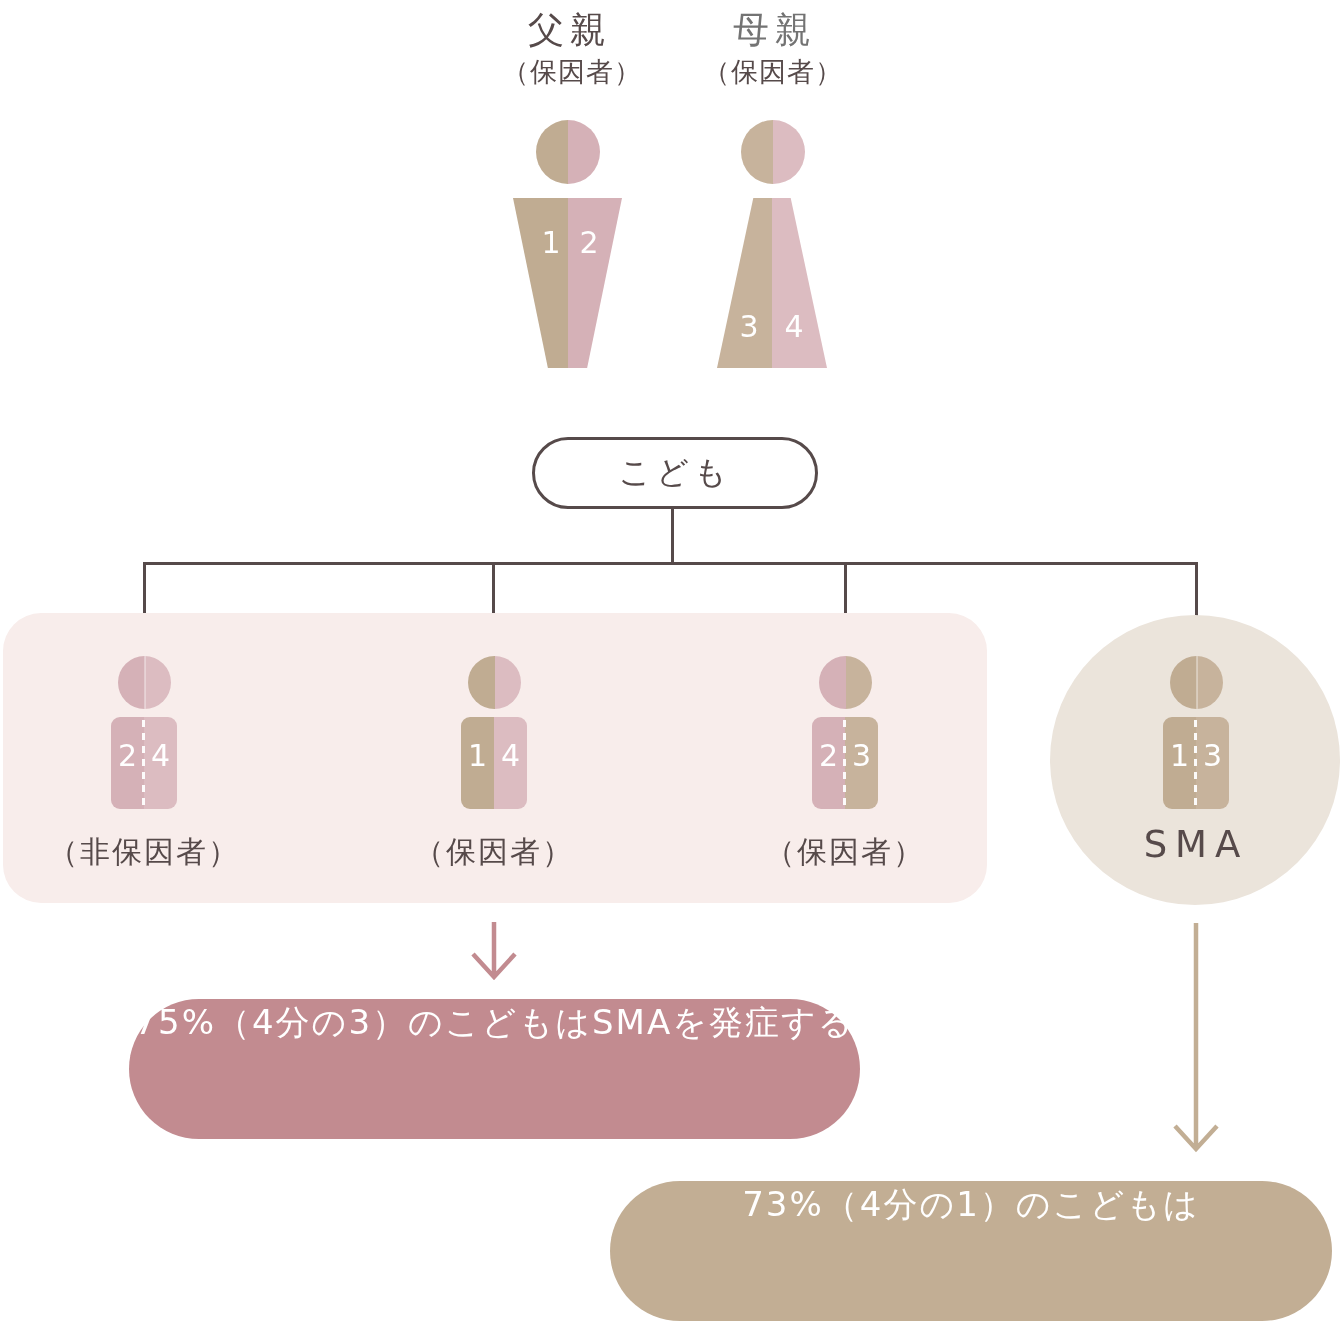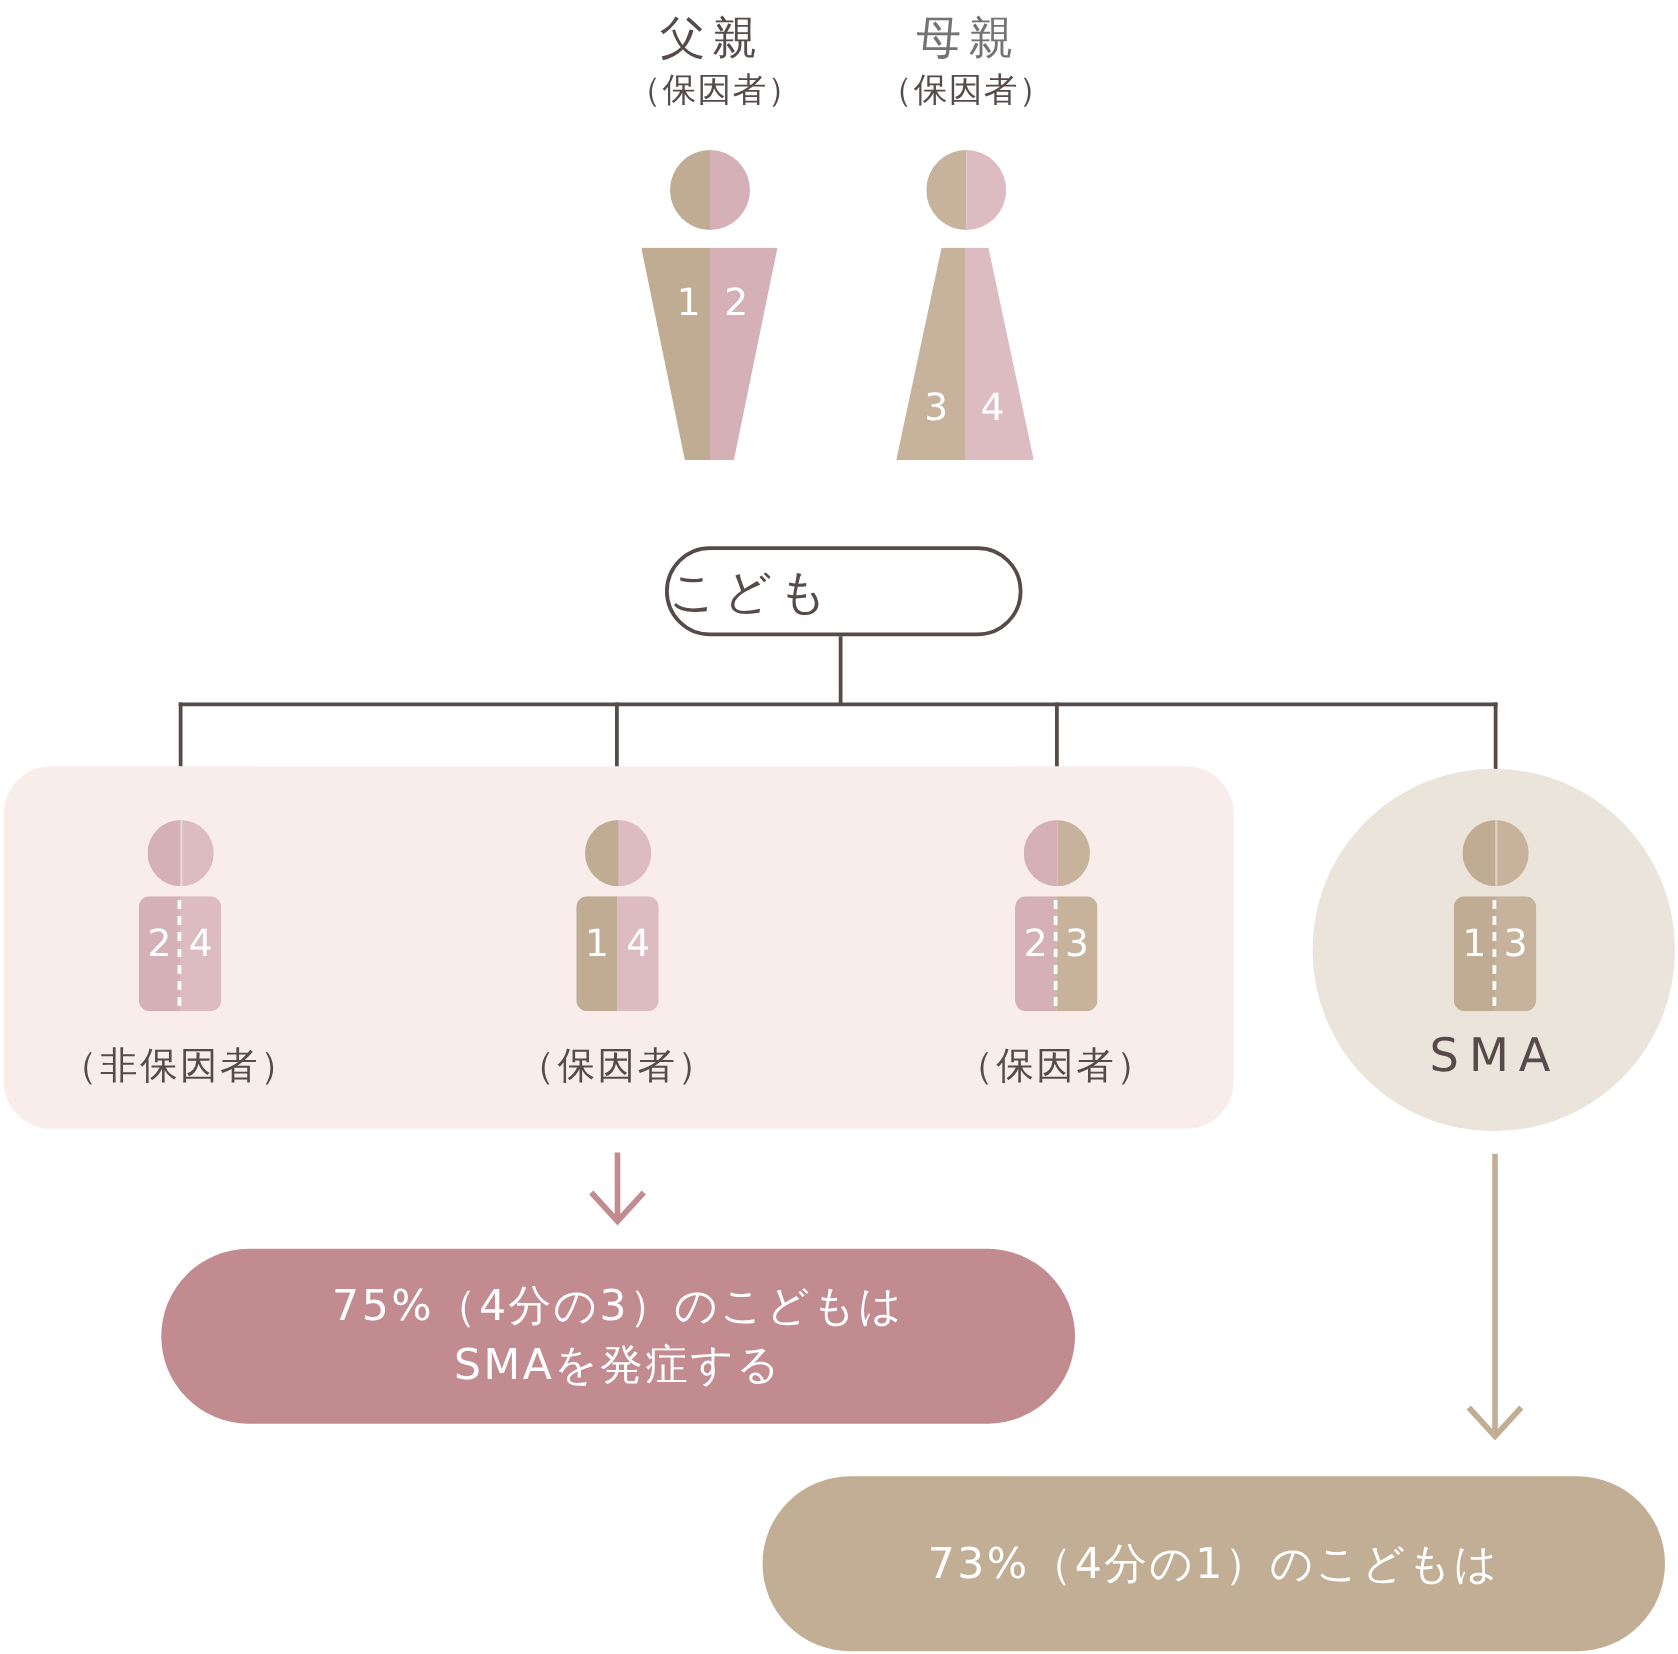--- a/index.html
+++ b/index.html
@@ -15,27 +15,27 @@
   .trap{position:absolute;display:flex;}
   .trap .half{flex:1;}
   .trap-male{clip-path:polygon(0% 0%,100% 0%,68% 100%,32% 100%);}
   .trap-female{clip-path:polygon(33% 0%,67% 0%,100% 100%,0% 100%);}
   .bodyrect{position:absolute;border-radius:9px;overflow:hidden;display:flex;}
   .bodyrect .half{flex:1;}
   .dash-divider{position:absolute;left:31px;top:3px;bottom:3px;width:3px;
     background:repeating-linear-gradient(180deg,rgba(255,255,255,0.95) 0 7px,transparent 7px 13px);}
   .num{position:absolute;color:#fff;font-size:30px;font-weight:500;text-align:center;line-height:1;}
   .kodomo-pill{position:absolute;border:3.5px solid;border-radius:37px;display:flex;
-    align-items:center;justify-content:flex-start;font-size:38px;letter-spacing:5px;background:#fff;box-sizing:border-box;}
+    align-items:center;justify-content:center;font-size:32px;letter-spacing:5px;background:#fff;box-sizing:border-box;}
   .line{position:absolute;}
   .groupbox{position:absolute;border-radius:38px;}
   .smacircle{position:absolute;border-radius:50%;}
   .clabel{position:absolute;text-align:center;font-size:30px;letter-spacing:2px;}
   .sma-label{position:absolute;text-align:center;font-size:37px;letter-spacing:8px;font-weight:500;}
-  .outcome{position:absolute;border-radius:70px;color:#fff;display:flex;flex-direction:column;
+  .outcome{position:absolute;border-radius:70px;color:#fff;display:flex;
     justify-content:center;text-align:center;font-size:34px;line-height:47px;letter-spacing:2px;}
   .arrow-svg{position:absolute;display:block;}
 </style>
 </head>
 <body>
 
 <div class="canvas">
 
   <div class="ptitle" style="left: 470px; top: 6px; width: 200px; color: rgb(86, 74, 74);">父親</div>
   <div class="psub" style="left: 452px; top: 54px; width: 240px; color: rgb(86, 74, 74);">（保因者）</div>

